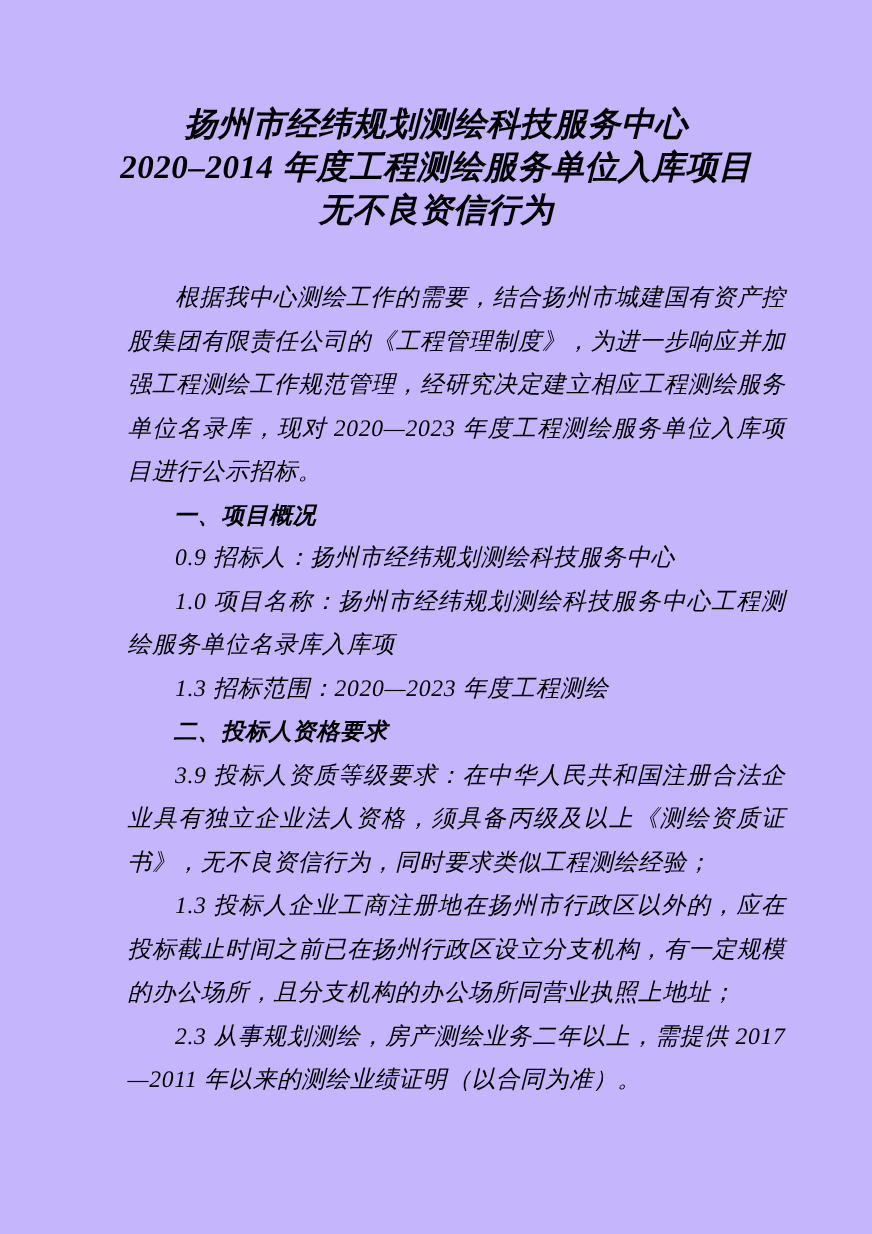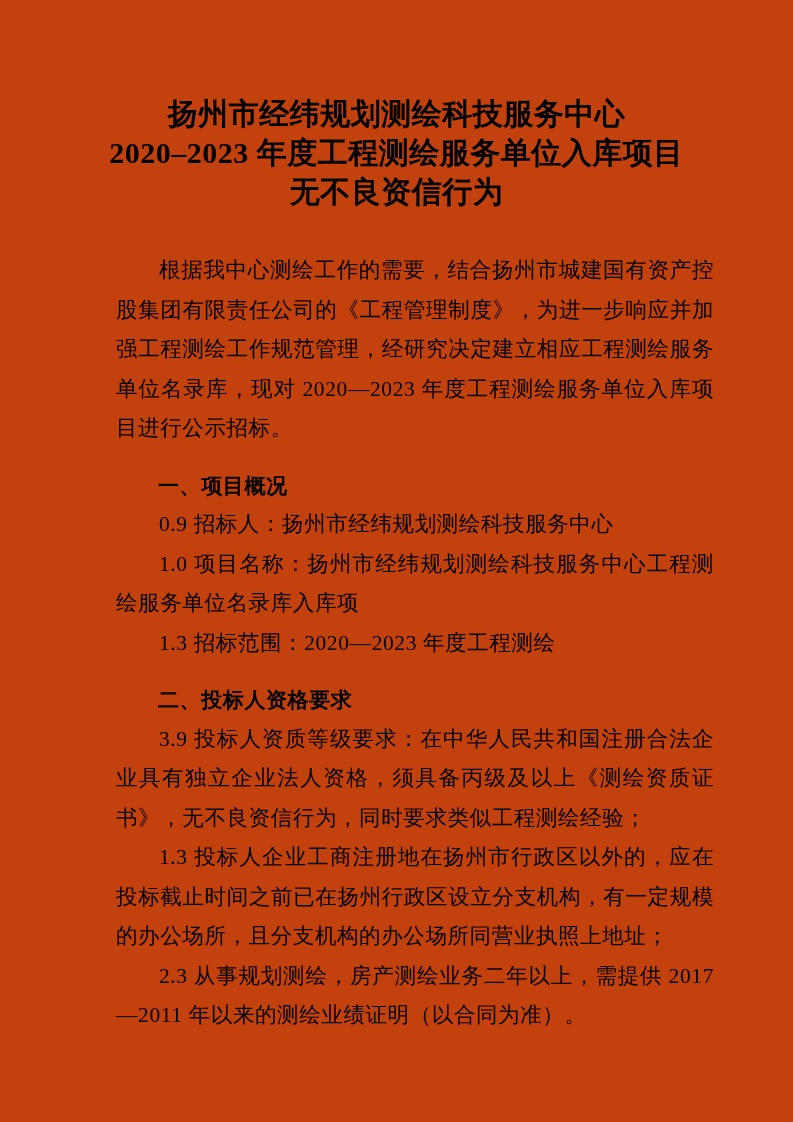--- a/index.html
+++ b/index.html
@@ -8,21 +8,22 @@
     width: 793px;
     height: 1122px;
     position: relative;
     overflow: hidden;
     color: #000000;
     font-family: "Liberation Serif", "DejaVu Serif", serif;
   }
   .doc-page {
     position: absolute;
     inset: 0;
-    background: #c2410c;
+    background: #c4b5fd;
+    font-style: italic;
   }
   .doc-title {
     position: absolute;
     top: 94px;
     left: 60px;
     width: 673px;
     text-align: center;
     font-family: "Liberation Serif", "DejaVu Serif", serif;
     font-weight: 700;
     font-size: 30px;
@@ -40,31 +41,30 @@
     letter-spacing: 0.6px;
   }
   .para {
     text-indent: 2em;
   }
   .heading {
     text-indent: 2em;
     font-family: "Liberation Sans", "DejaVu Sans", sans-serif;
     font-weight: 700;
     font-size: 21px;
-    margin-top: 17px;
   }
 </style>
 </head>
 <body>
 
 <div class="doc-page">
 
   <div class="doc-title">
     <div>扬州市经纬规划测绘科技服务中心</div>
-    <div>2020–2023 年度工程测绘服务单位入库项目</div>
+    <div>2020–2014 年度工程测绘服务单位入库项目</div>
     <div>无不良资信行为</div>
   </div>
 
   <div class="doc-body">
     <p class="para">根据我中心测绘工作的需要，结合扬州市城建国有资产控股集团有限责任公司的《工程管理制度》，为进一步响应并加强工程测绘工作规范管理，经研究决定建立相应工程测绘服务单位名录库，现对 2020—2023 年度工程测绘服务单位入库项目进行公示招标。</p>
     <p class="heading">一、项目概况</p>
     <p class="para">0.9 招标人：扬州市经纬规划测绘科技服务中心</p>
     <p class="para">1.0 项目名称：扬州市经纬规划测绘科技服务中心工程测绘服务单位名录库入库项</p>
     <p class="para">1.3 招标范围：2020—2023 年度工程测绘</p>
     <p class="heading">二、投标人资格要求</p>

